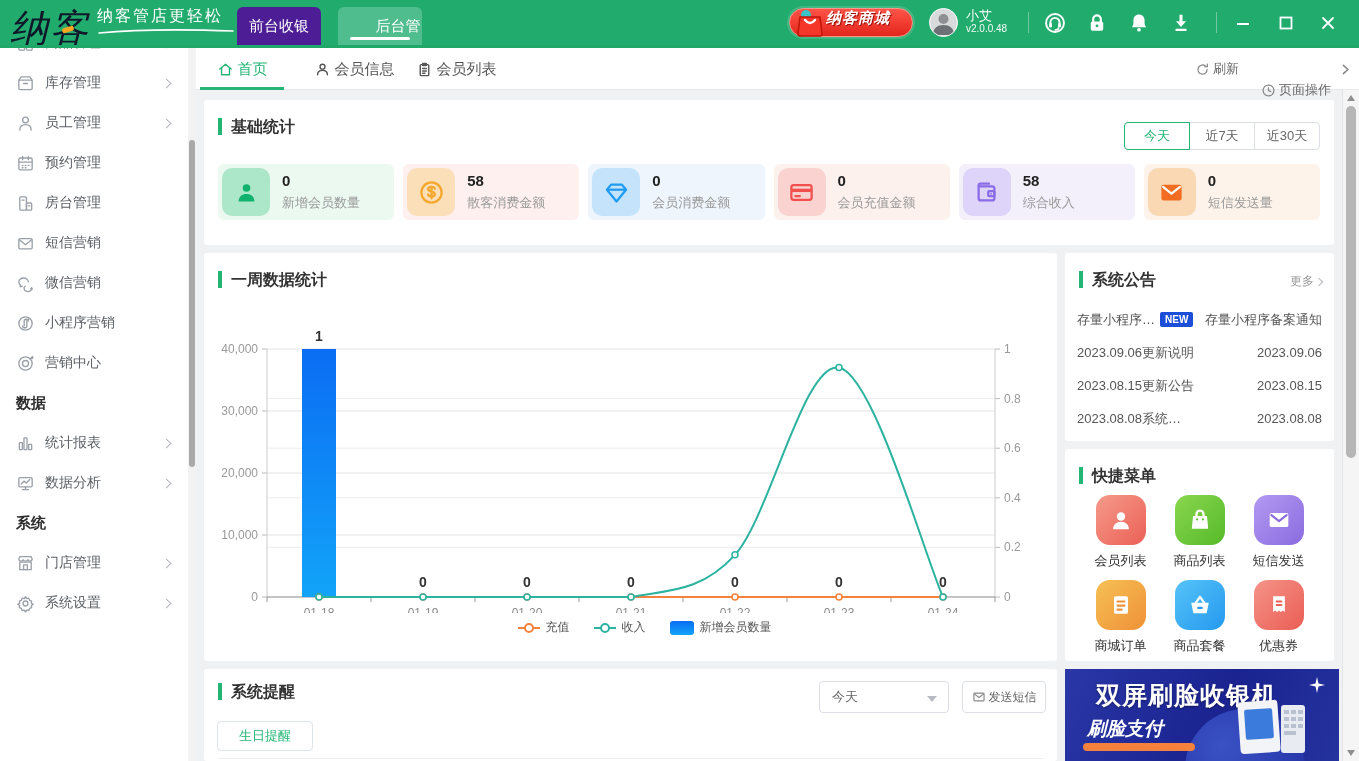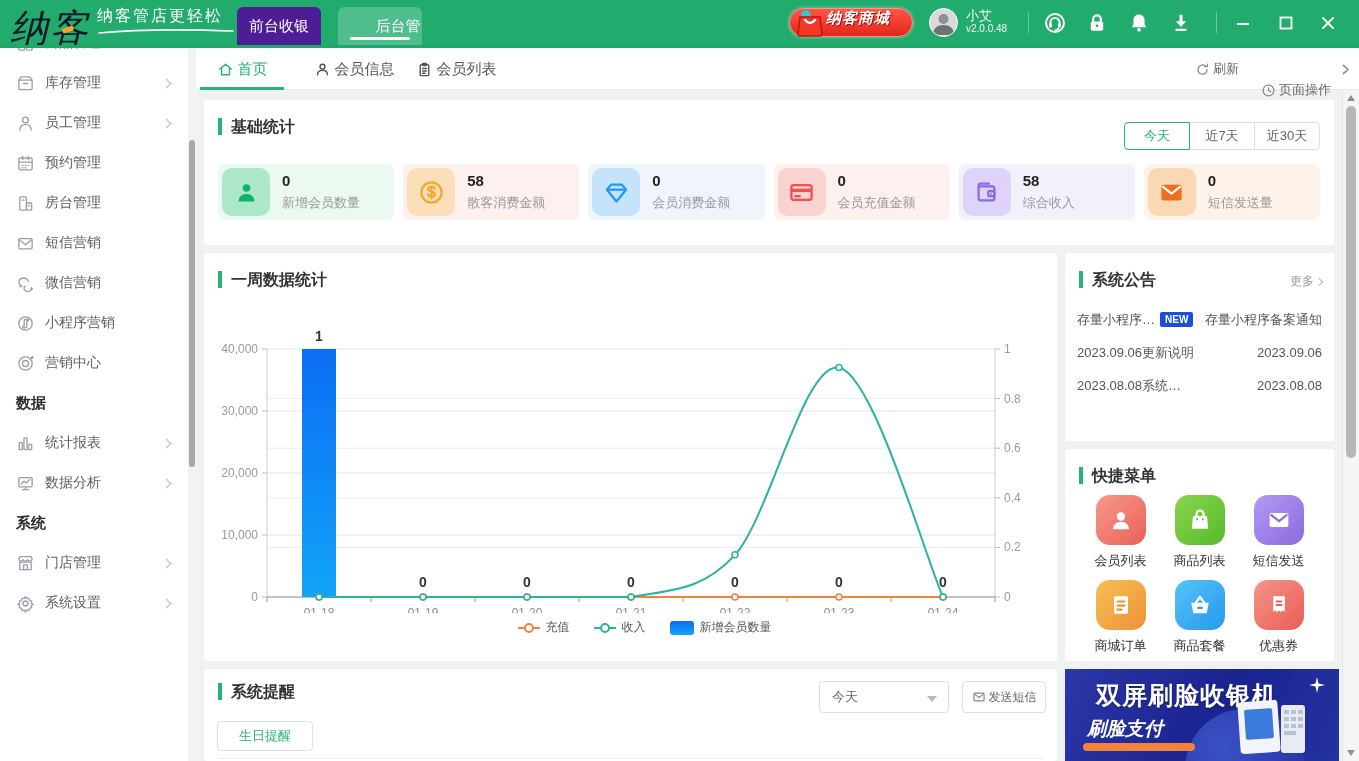--- a/index.html
+++ b/index.html
@@ -559,20 +559,24 @@
     <div class="ann-row">
       <span class="ann-left">存量小程序…</span>
       <span class="ann-badge">NEW</span>
       <span class="ann-right">存量小程序备案通知</span>
     </div>
     <div class="ann-row">
       <span class="ann-left">2023.09.06更新说明</span>
       <span class="ann-right">2023.09.06</span>
     </div>
     <div class="ann-row">
+      <span class="ann-left">2023.08.15更新公告</span>
+      <span class="ann-right">2023.08.15</span>
+    </div>
+    <div class="ann-row">
       <span class="ann-left">2023.08.08系统…</span>
       <span class="ann-right">2023.08.08</span>
     </div>
   </div>
 </div>
 
 <div class="panel" id="quick-panel">
   <div class="panel-title">快捷菜单</div>
   <div class="qm-grid">
     <div class="qm-item">

